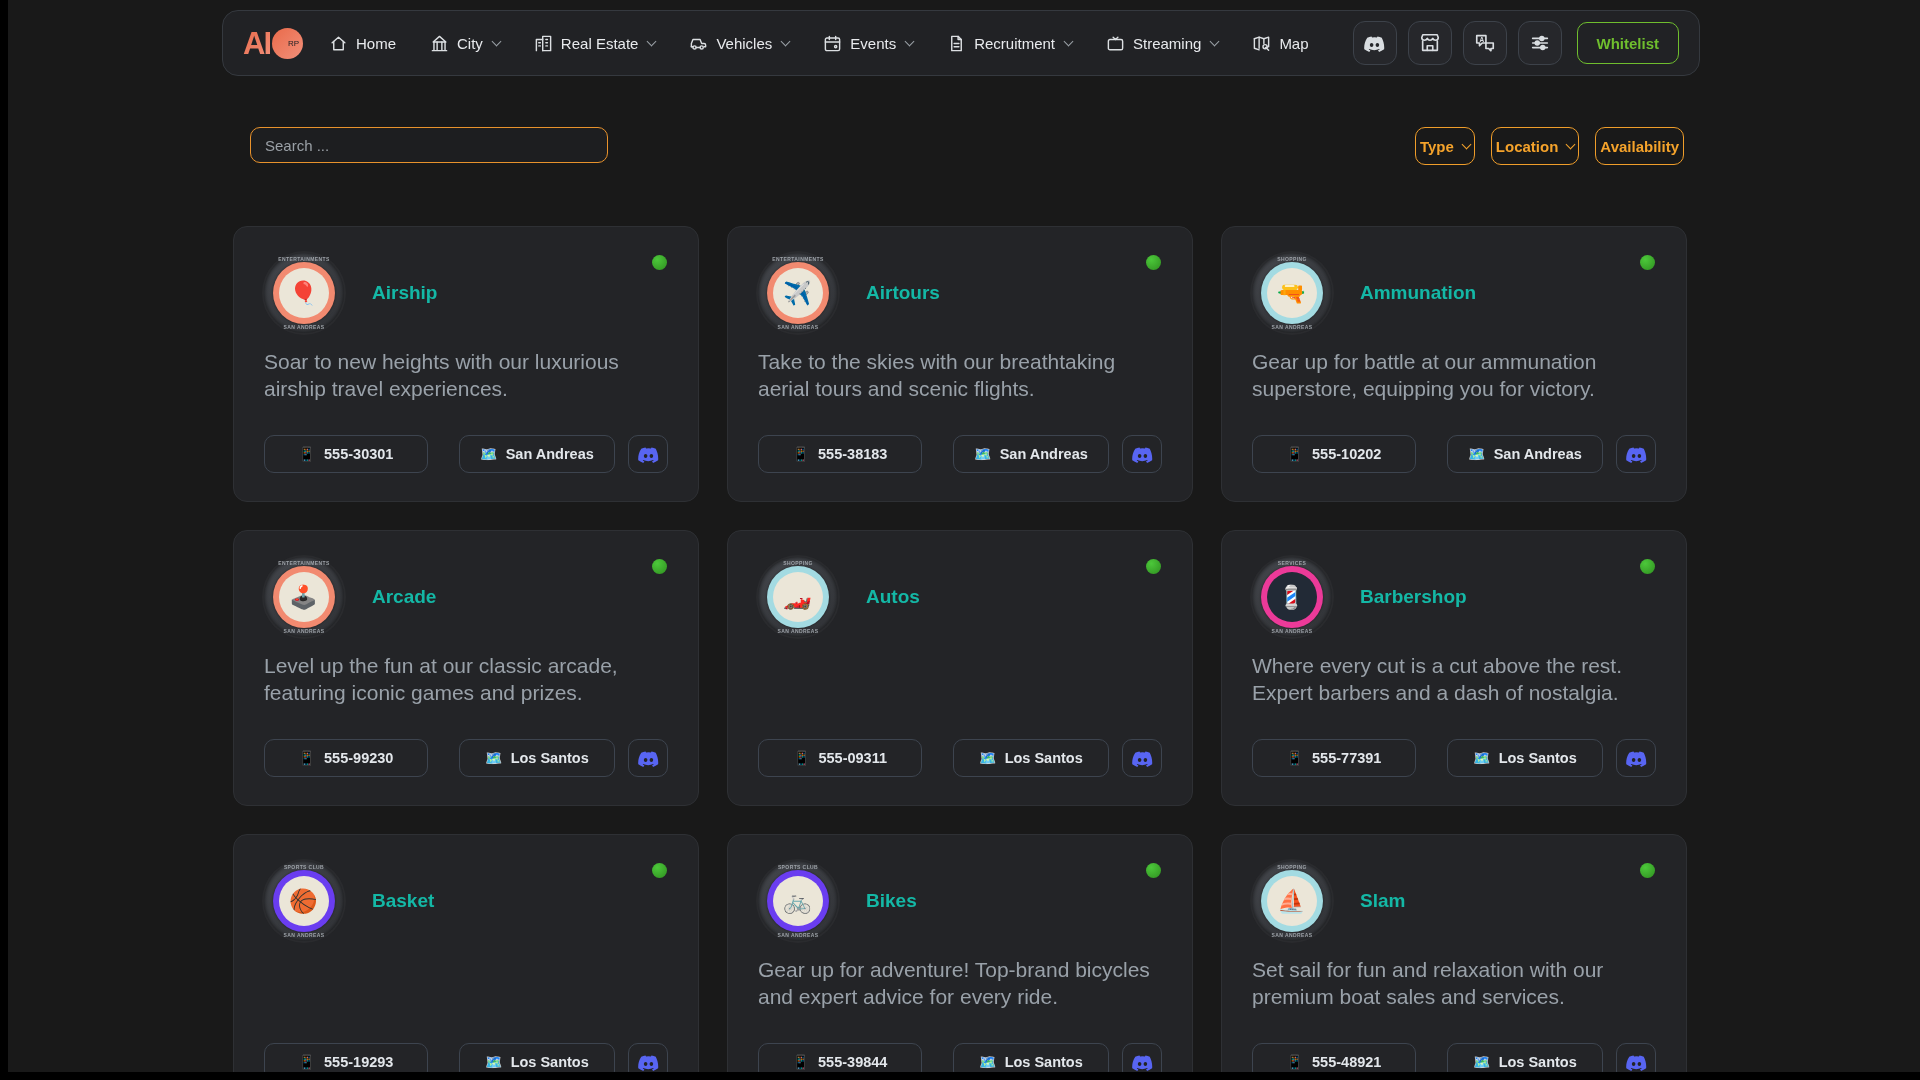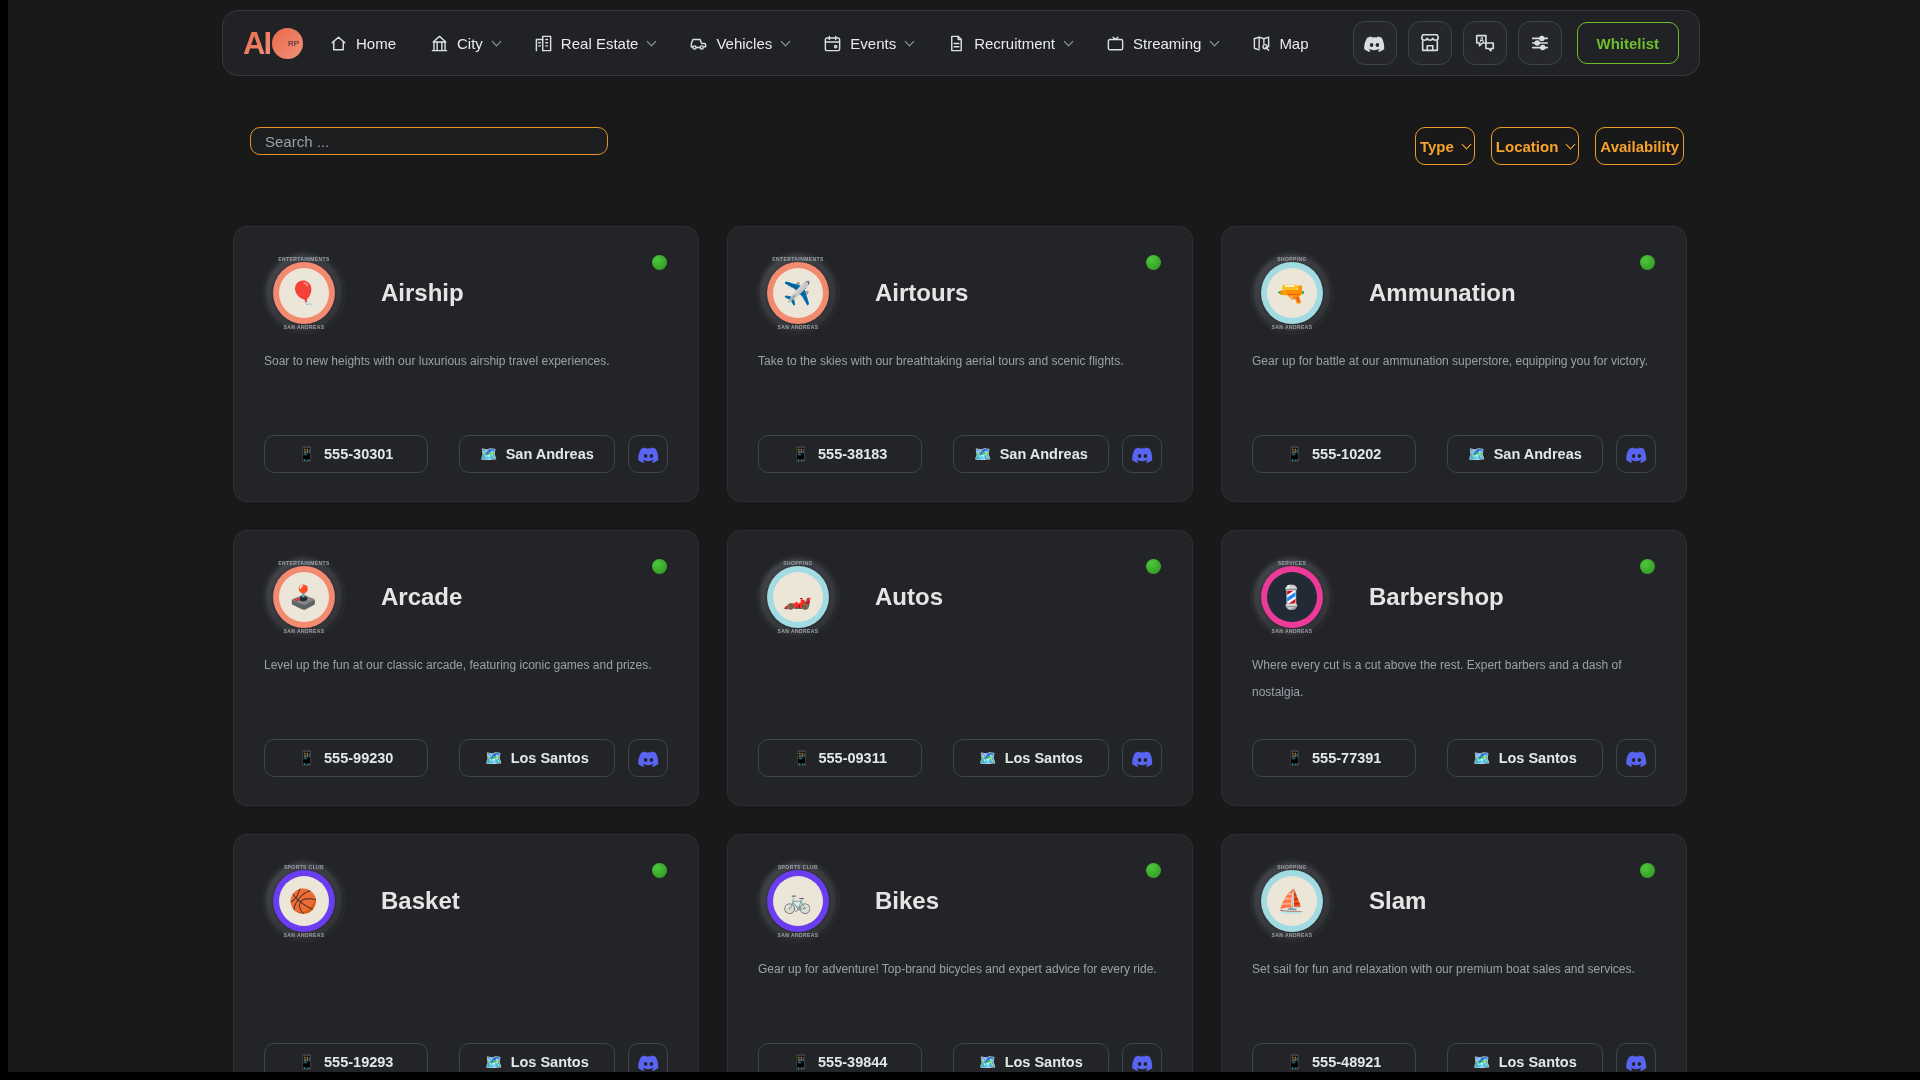--- a/index.html
+++ b/index.html
@@ -52,21 +52,21 @@
   .whitelist-btn {
     height:42px; padding:0 19px; margin-left:4px; border-radius:10px;
     border:1.6px solid #6fbe2e; background:transparent;
     color:#6fbe2e; font-weight:700; font-size:15px; cursor:pointer;
     font-family:"Liberation Sans", sans-serif;
   }
 
   
   .toolbar { position:absolute; left:242px; top:127px; width:1434px; height:38px; }
   .search-input {
-    position:absolute; left:0; top:0; width:358px; height:28px;
+    position:absolute; left:0; top:0; width:358px; height:36px;
     background:#1d1e20; border:1.6px solid #e8922c; border-radius:10px;
     color:#d3d7db; font-size:15px; padding:0 14px; outline:none;
     font-family:"Liberation Sans", sans-serif;
   }
   .search-input::placeholder { color:#9aa0a6; }
   .filters { position:absolute; right:0; top:0; display:flex; gap:16px; }
   .filter-btn {
     height:38px; padding:0 4px; border-radius:10px; background:transparent;
     border:1.6px solid #ef9d2a; color:#f5a32b; font-weight:700; font-size:15px;
     display:flex; align-items:center; gap:7px; cursor:pointer;
@@ -99,27 +99,27 @@
   .badge-center {
     width:50px; height:50px; border-radius:50%;
     display:flex; align-items:center; justify-content:center;
     font-size:23px; line-height:1;
   }
   .badge-top, .badge-bottom {
     position:absolute; left:0; right:0; text-align:center;
     font-size:5px; font-weight:700; letter-spacing:.4px; color:#9da2a8;
   }
   .badge-top { top:3px; } .badge-bottom { bottom:3px; }
-  .card-title { margin:9px; font-size:24px; font-weight:700; color:#e5e5e5; }
+  .card-title { margin:0; font-size:19px; font-weight:700; color:#14b8a6; }
   .status-dot {
     position:absolute; right:31px; top:28px; width:15px; height:15px; border-radius:50%;
   }
   .card-desc {
     margin:15px 0 0; max-width:402px;
-    color:#99a1a9; font-size:12px; line-height:27px;
+    color:#99a1a9; font-size:21px; line-height:27px;
   }
   .card-foot {
     position:absolute; left:30px; right:30px; bottom:28px;
     display:flex; align-items:center;
   }
   .chip {
     height:38px; border:1px solid #3d444f; border-radius:10px; background:transparent;
     display:flex; align-items:center; justify-content:center; gap:8px;
     color:#e3e7eb; font-size:14.5px; font-weight:600;
     font-family:"Liberation Sans", sans-serif; cursor:pointer;

